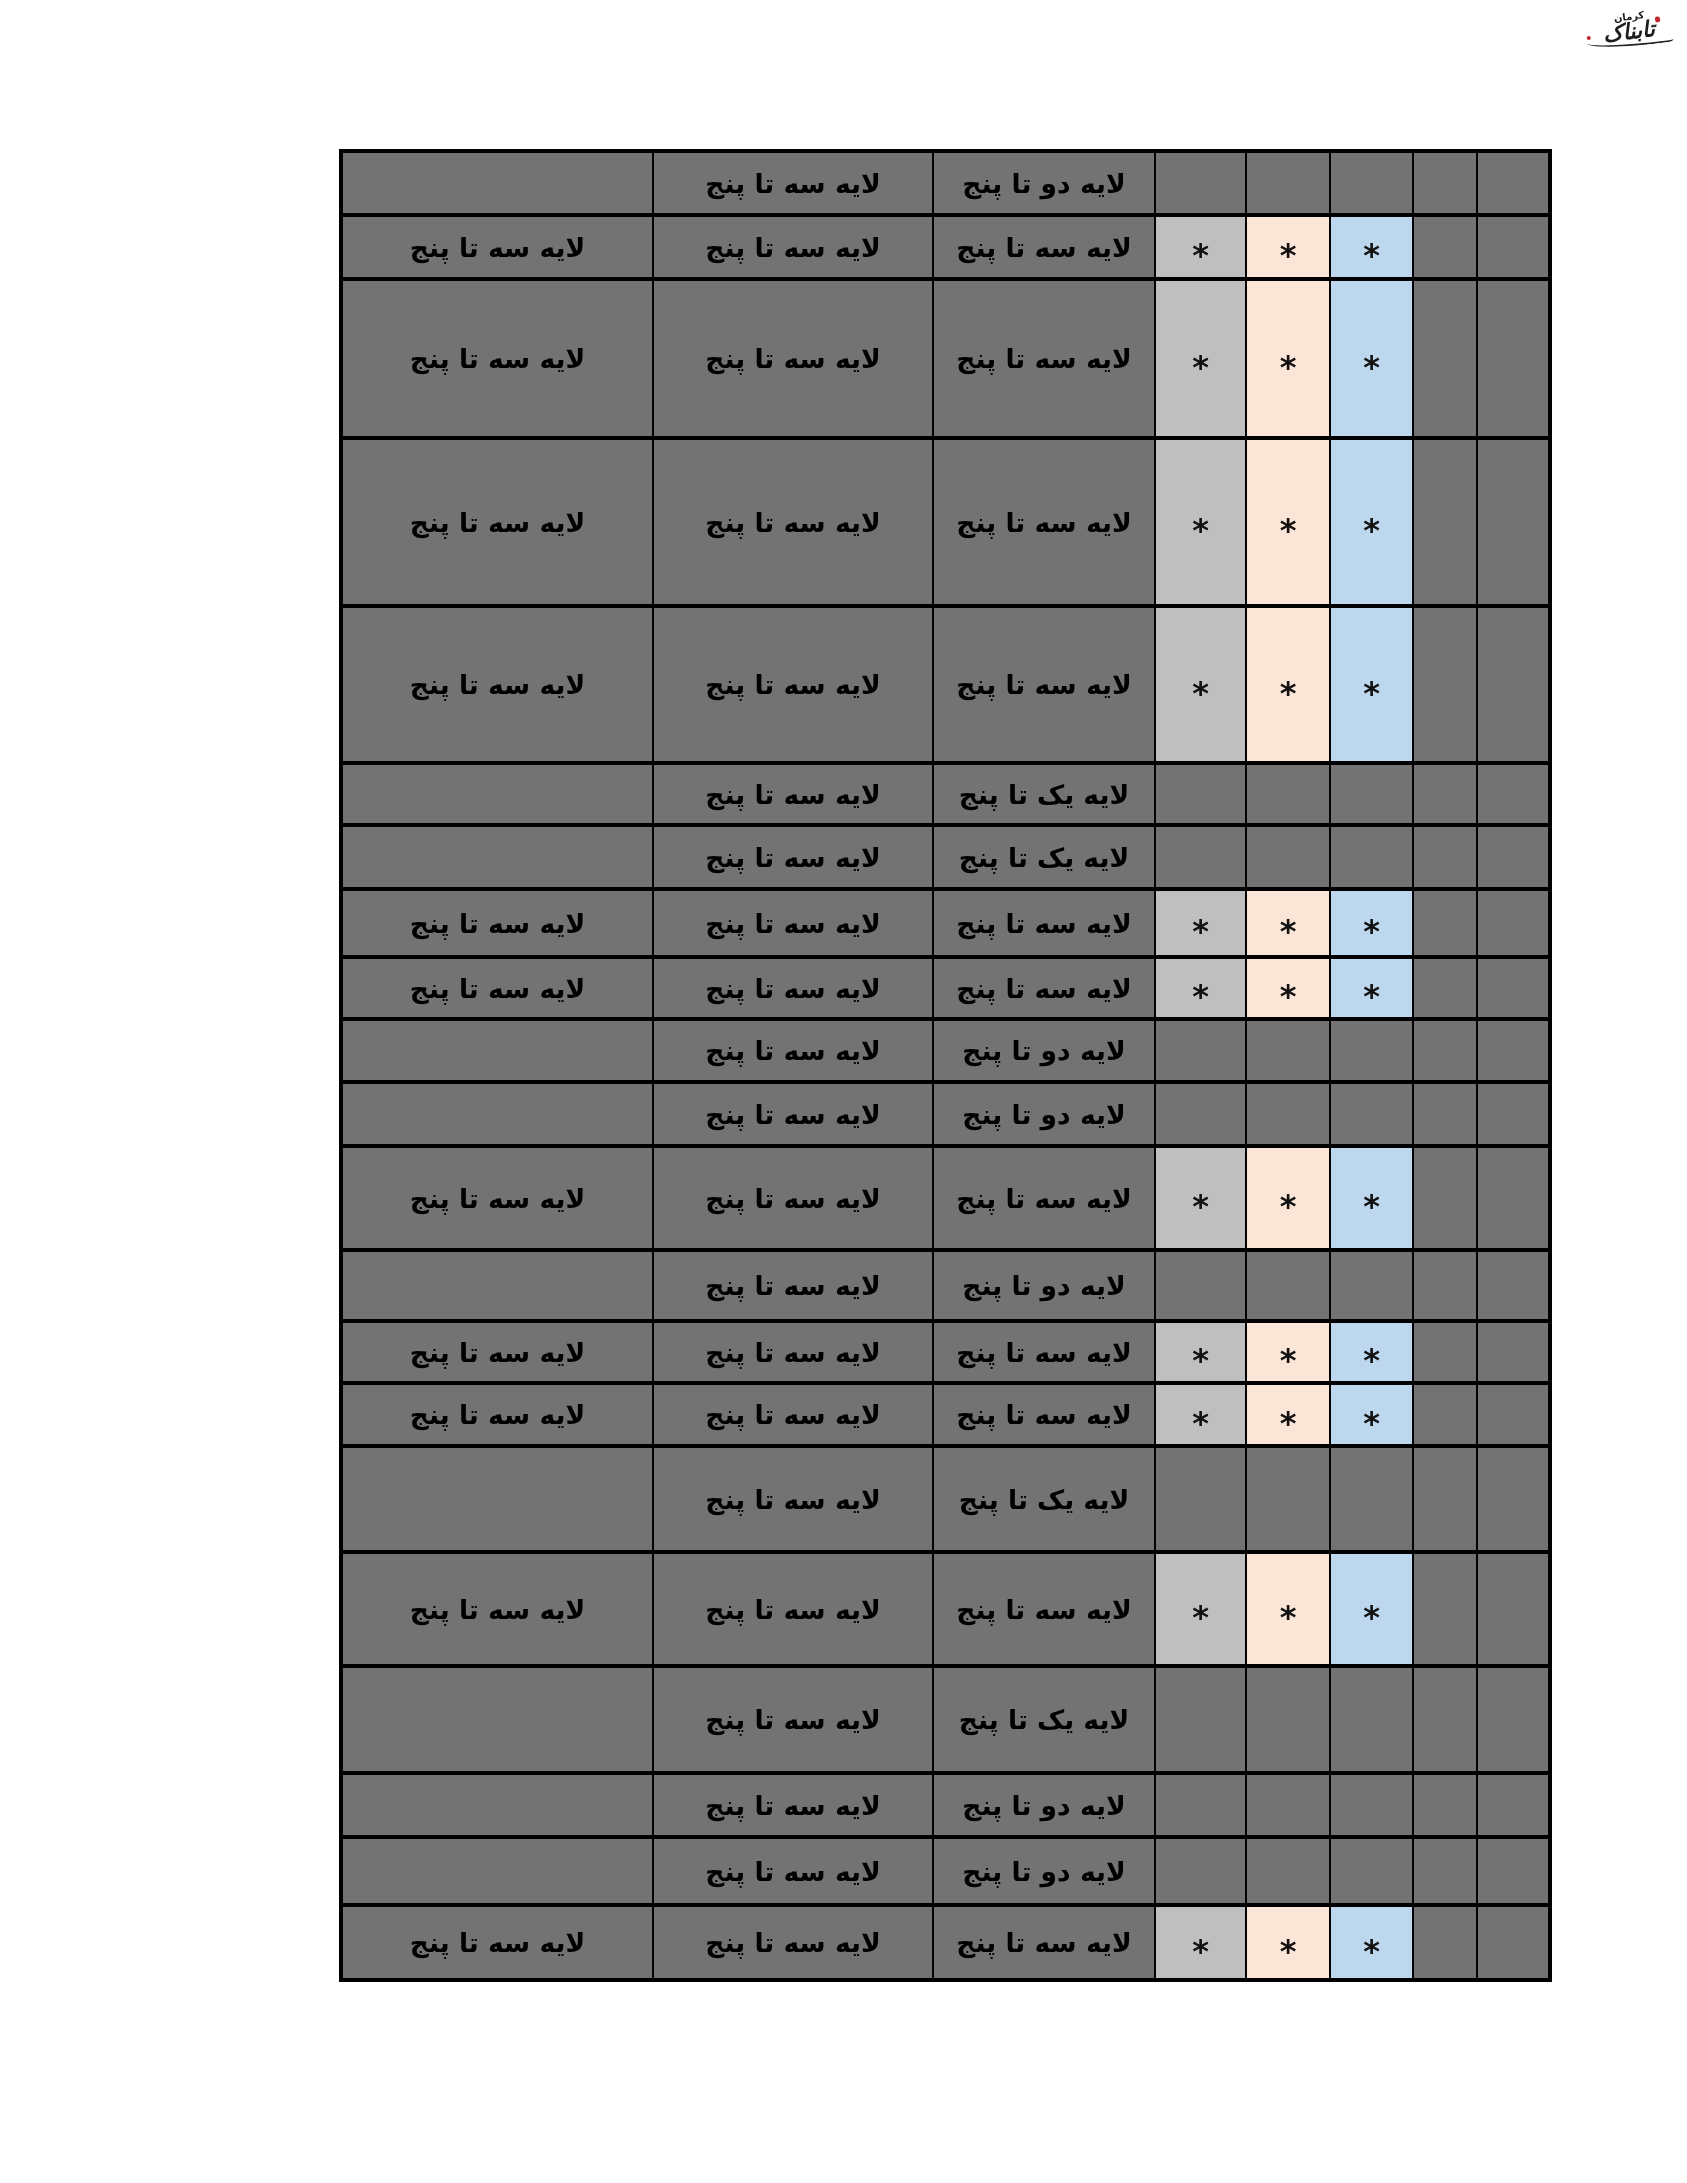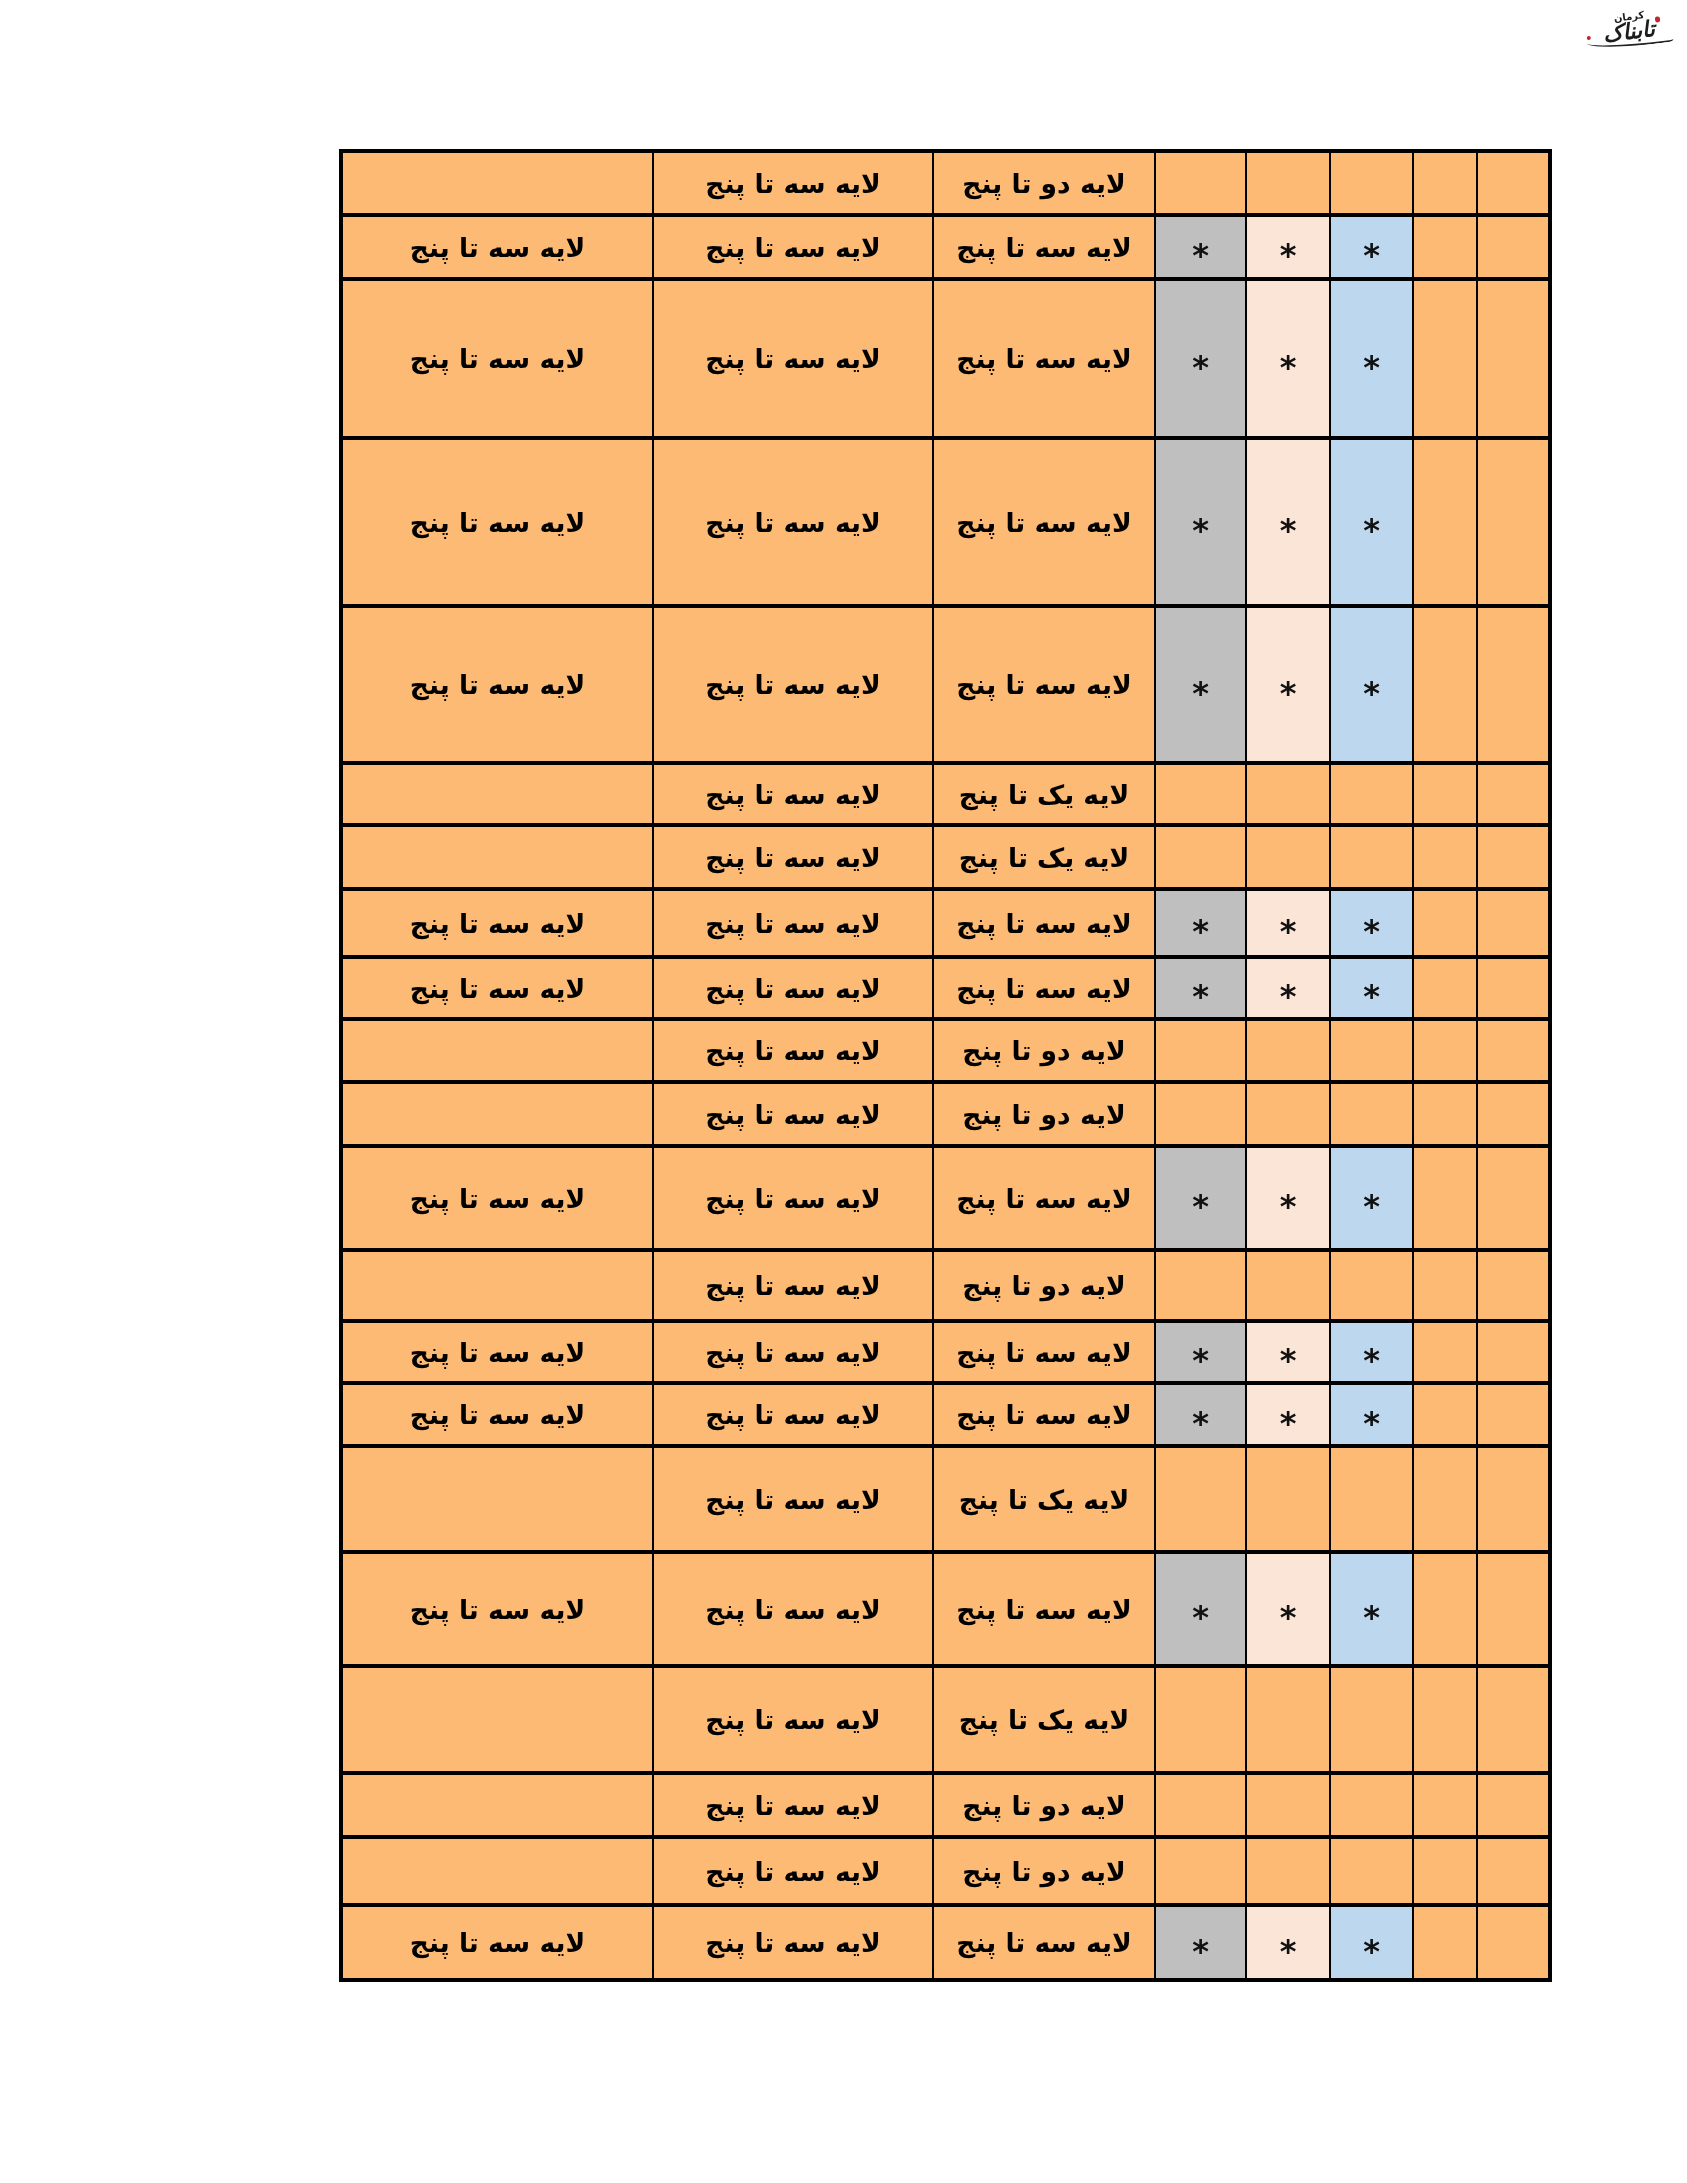--- a/index.html
+++ b/index.html
@@ -40,21 +40,21 @@
     position:absolute; top:20px; left:1.3px;
     width:4px; height:4px; border-radius:50%;
   }
 
   
   table.layers {
     position:absolute;
     border-collapse:collapse;
     table-layout:fixed;
     border:4px solid #000;
-    background:#fdba74;
+    background:#737373;
   }
   table.layers td {
     border-left:2.6px solid #000;
     border-right:2.6px solid #000;
     border-top:4.6px solid #000;
     border-bottom:4.6px solid #000;
     vertical-align:middle;
     text-align:center;
     overflow:hidden;
   }

